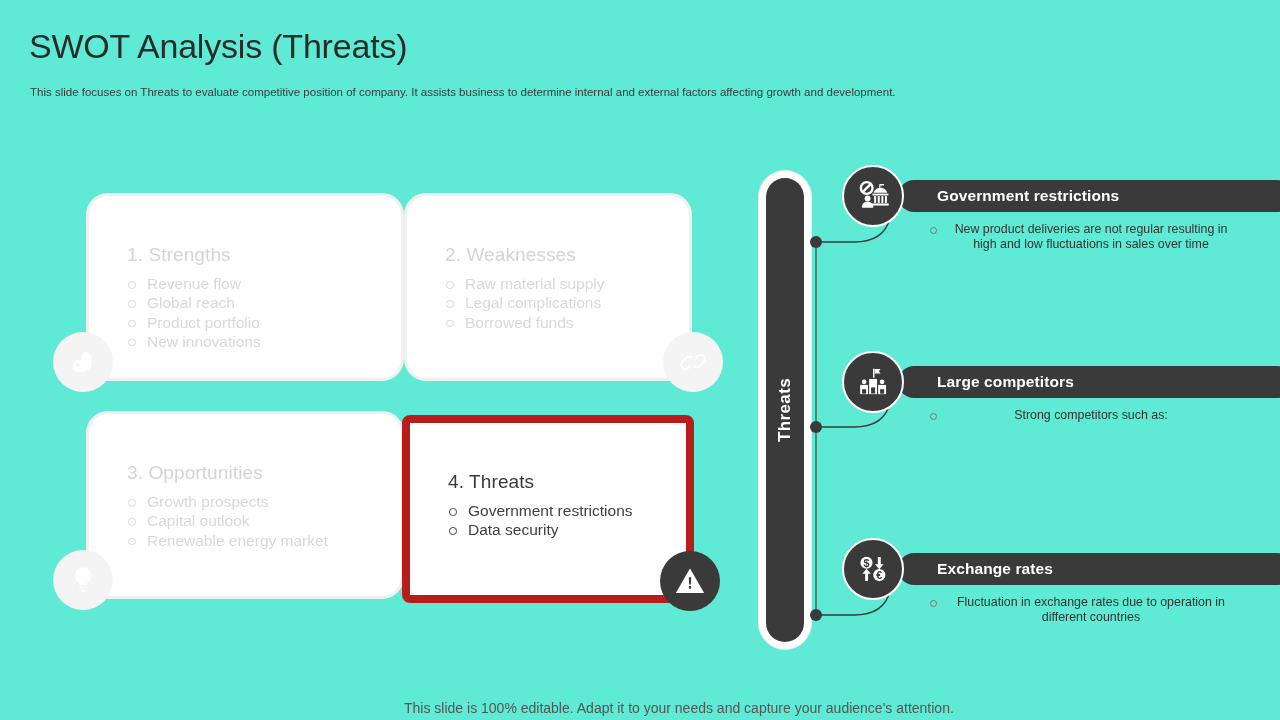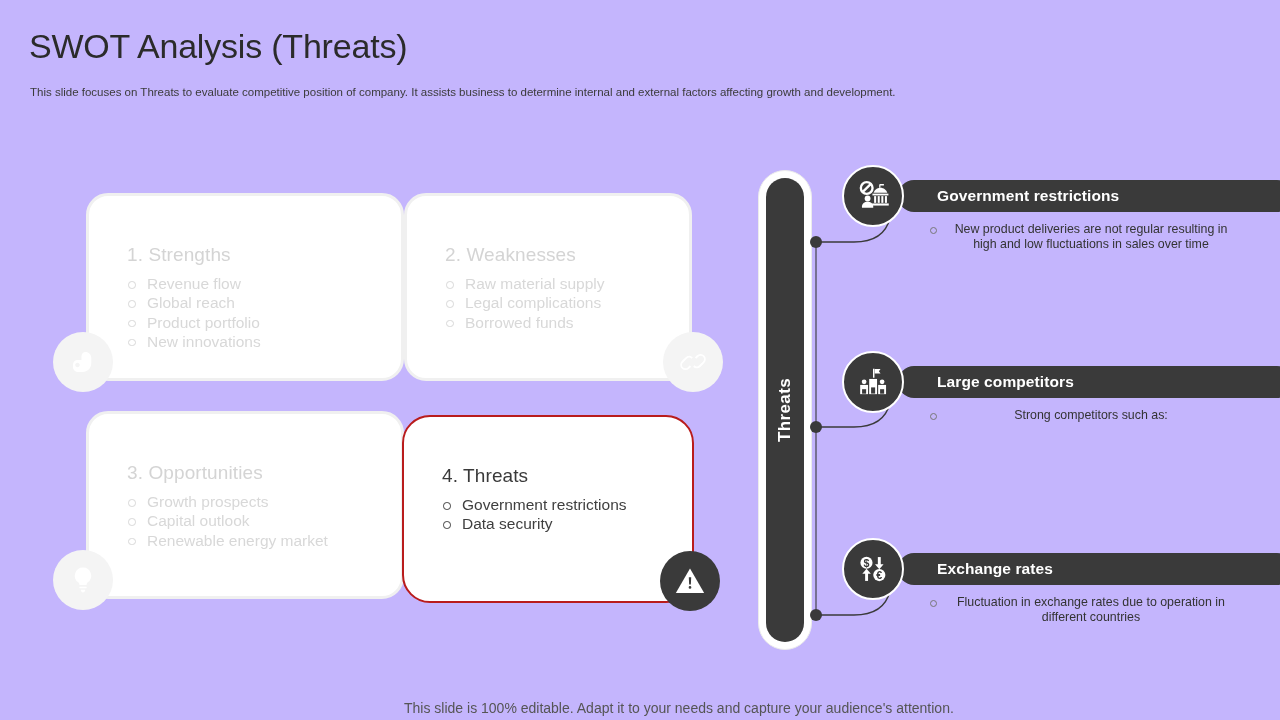--- a/index.html
+++ b/index.html
@@ -2,21 +2,21 @@
 <html><head>
 <meta charset="utf-8">
 <style>
   * { box-sizing: border-box; margin: 0; padding: 0; }
   html, body {
     width: 1280px; height: 720px;
     background: #ffffff;
     font-family: "Liberation Sans", sans-serif;
     overflow: hidden;
   }
-  .slide { position: relative; width: 1280px; height: 720px; background: #c4b5fd; }
+  .slide { position: relative; width: 1280px; height: 720px; background: #5eead4; }
 
   
   .page-title {
     position: absolute; left: 29px; top: 28px;
     font-size: 34px; font-weight: 400; color: #2b2b2b;
     letter-spacing: -0.2px; line-height: 1.1;
   }
   .page-subtitle {
     position: absolute; left: 30px; top: 85px; width: 1100px;
     font-size: 11.5px; color: #3b3b3b; line-height: 1.35;
@@ -27,22 +27,22 @@
 
   .qbox {
     position: absolute;
     background: #ffffff;
     border-radius: 22px;
   }
   .qbox.muted {
     border: 3px solid #f0f0f0;
   }
   .qbox.active {
-    border: 2px solid #b91c1c;
-    border-radius: 28px;
+    border: 8px solid #b91c1c;
+    border-radius: 8px;
   }
   .qbox-inner { position: absolute; left: 0; top: 0; width: 100%; height: 100%; }
 
   .q-title {
     position: absolute; left: 38px; top: 48px;
     font-size: 19px; font-weight: 400; letter-spacing: 0.1px;
   }
   .q-title.muted { color: #d4d4d4; }
   .q-title.active { color: #3a3a3a; }
   .q-list {

